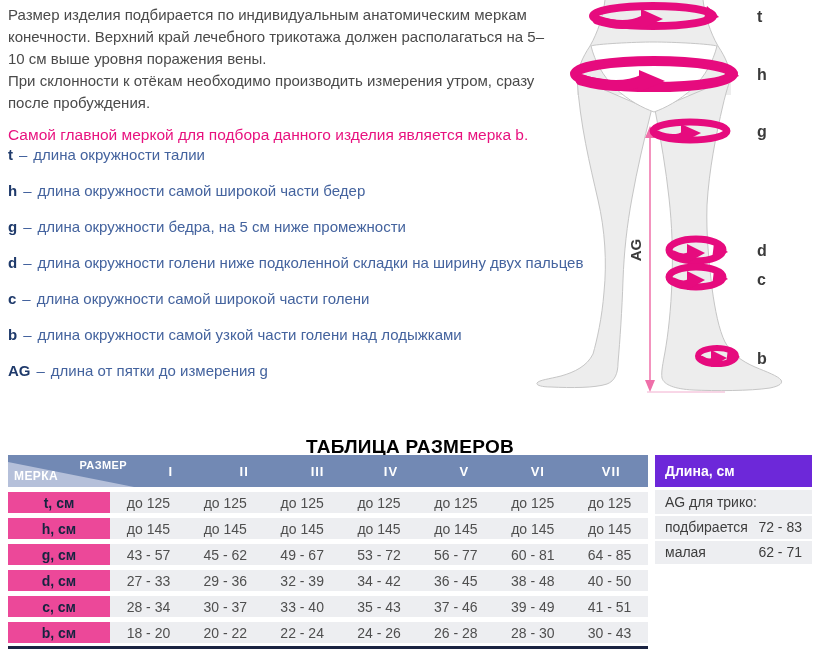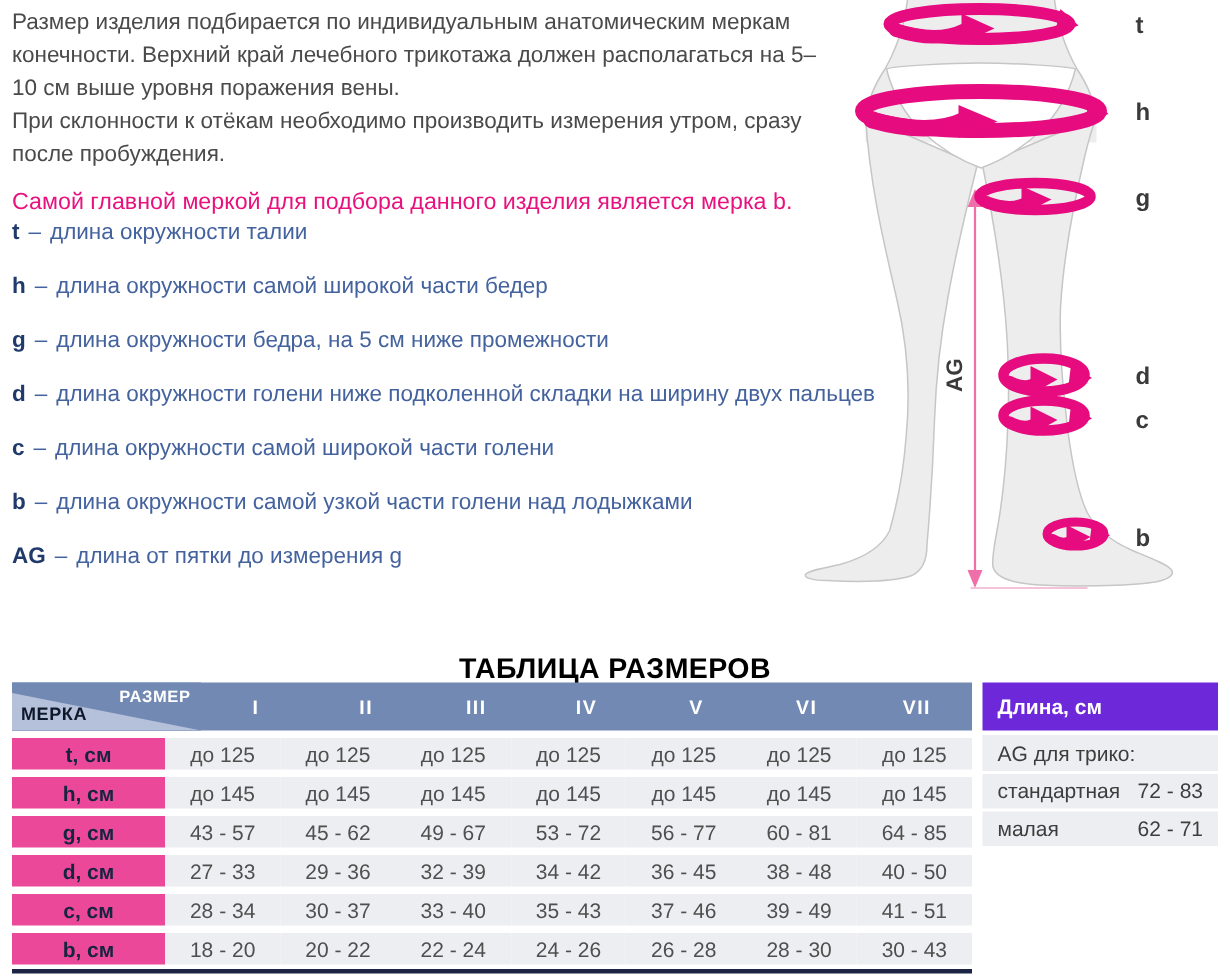--- a/index.html
+++ b/index.html
@@ -21,21 +21,21 @@
   
   .table-title{position:absolute;left:0;right:0;top:420px;text-align:center;
                font-size:19px;font-weight:bold;color:#000;letter-spacing:.3px;margin-top:16px;}
   
   .size-table{position:absolute;left:8px;top:455px;width:640px;}
   .thead{display:flex;height:32px;background:#7289b4;}
   .corner{width:102px;position:relative;background:#7289b4;overflow:hidden;flex:none;padding-left:24px;}
   .corner-light{position:absolute;left:0;top:0;right:0;bottom:0;background:#b5c0da;
                 clip-path:polygon(0 22%,100% 100%,0 100%);}
   .corner-top{position:absolute;top:4px;right:7px;color:#fff;font-weight:bold;font-size:11px;letter-spacing:.4px;}
-  .corner-bottom{position:absolute;bottom:4px;left:6px;color:#0f172a;font-weight:bold;font-size:12px;letter-spacing:.4px;}
+  .corner-bottom{position:absolute;bottom:4px;left:6px;color:#ffffff;font-weight:bold;font-size:12px;letter-spacing:.4px;}
   .hcol{flex:1;display:flex;align-items:center;justify-content:center;
         color:#fff;font-weight:bold;font-size:13px;letter-spacing:1px;}
   .trow{display:flex;height:21px;margin-top:5px;}
   .rlabel{width:102px;flex:none;background:#ec4899;display:flex;align-items:center;justify-content:center;
           font-weight:bold;font-size:14px;color:#162440;}
   .tcell{flex:1;background:#edeef1;display:flex;align-items:center;justify-content:center;
          font-size:14px;color:#4f4f4f;}
   .tbottom{height:3px;background:#1b2442;margin-top:3px;}
   
   .len-panel{position:absolute;left:655px;top:455px;width:157px;}
@@ -225,21 +225,21 @@
       <div class="tcell">30 - 43</div>
     </div>
     <div class="tbottom"></div>
   </div>
 
   <div class="len-panel">
     <div class="len-head">Длина, см</div>
     <div class="len-body">
       <div class="len-sub">AG для трико:</div>
       <div class="len-row">
-        <span>стандартная</span>
+        <span>подбирается</span>
         <span>72 - 83</span>
       </div>
       <div class="len-row">
         <span>малая</span>
         <span>62 - 71</span>
       </div>
     </div>
   </div>
 
 </div>

